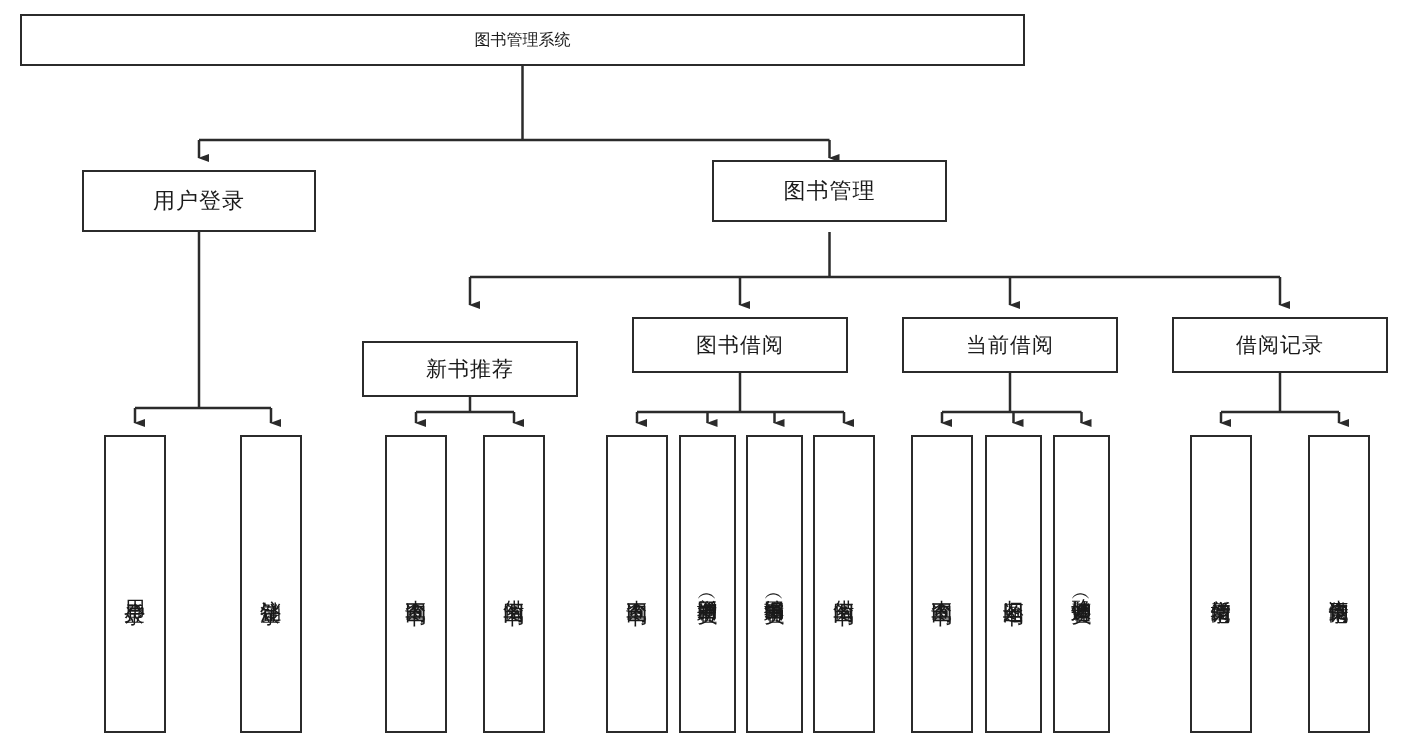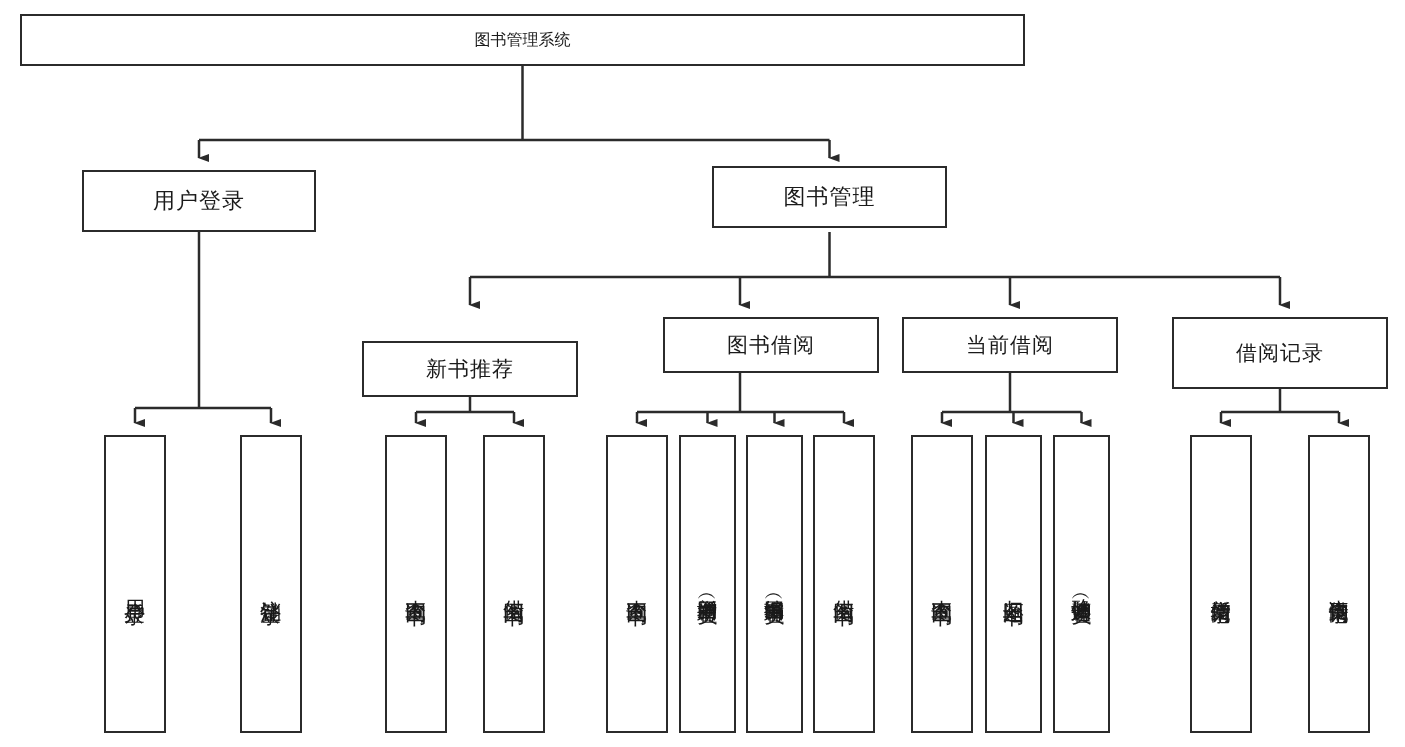--- a/index.html
+++ b/index.html
@@ -67,33 +67,33 @@
       </g>
   </svg>
 
   <div id="nodes">
       <div class="node root" style="left: 20px; top: 14px; width: 1005px; height: 52px;">
         <span>图书管理系统</span>
       </div>
       <div class="node h" style="left: 82px; top: 170px; width: 234px; height: 62px;">
         <span>用户登录</span>
       </div>
-      <div class="node h" style="left: 712px; top: 166px; width: 235px; height: 62px;">
+      <div class="node h" style="left: 712px; top: 160px; width: 235px; height: 62px;">
         <span>图书管理</span>
       </div>
       <div class="node h2" style="left: 362px; top: 317px; width: 216px; height: 56px; margin-top: 24px;">
         <span>新书推荐</span>
       </div>
-      <div class="node h2" style="left: 632px; top: 317px; width: 216px; height: 56px; margin-left: 31px;">
+      <div class="node h2" style="left: 632px; top: 317px; width: 216px; height: 56px;">
         <span>图书借阅</span>
       </div>
       <div class="node h2" style="left: 902px; top: 317px; width: 216px; height: 56px; justify-content: center;">
         <span>当前借阅</span>
       </div>
-      <div class="node h2" style="left: 1172px; top: 317px; width: 216px; height: 72px;">
+      <div class="node h2" style="left: 1172px; top: 317px; width: 216px; height: 56px;">
         <span>借阅记录</span>
       </div>
       <div class="node leaf-box" style="left: 104px; top: 435px; width: 62px; height: 298px;">
         <span class="leaf">用户登录</span>
       </div>
       <div class="node leaf-box" style="left: 240px; top: 435px; width: 62px; height: 298px;">
         <span class="leaf">注销登录</span>
       </div>
       <div class="node leaf-box" style="left: 385px; top: 435px; width: 62px; height: 298px;">
         <span class="leaf">查询图书</span>

